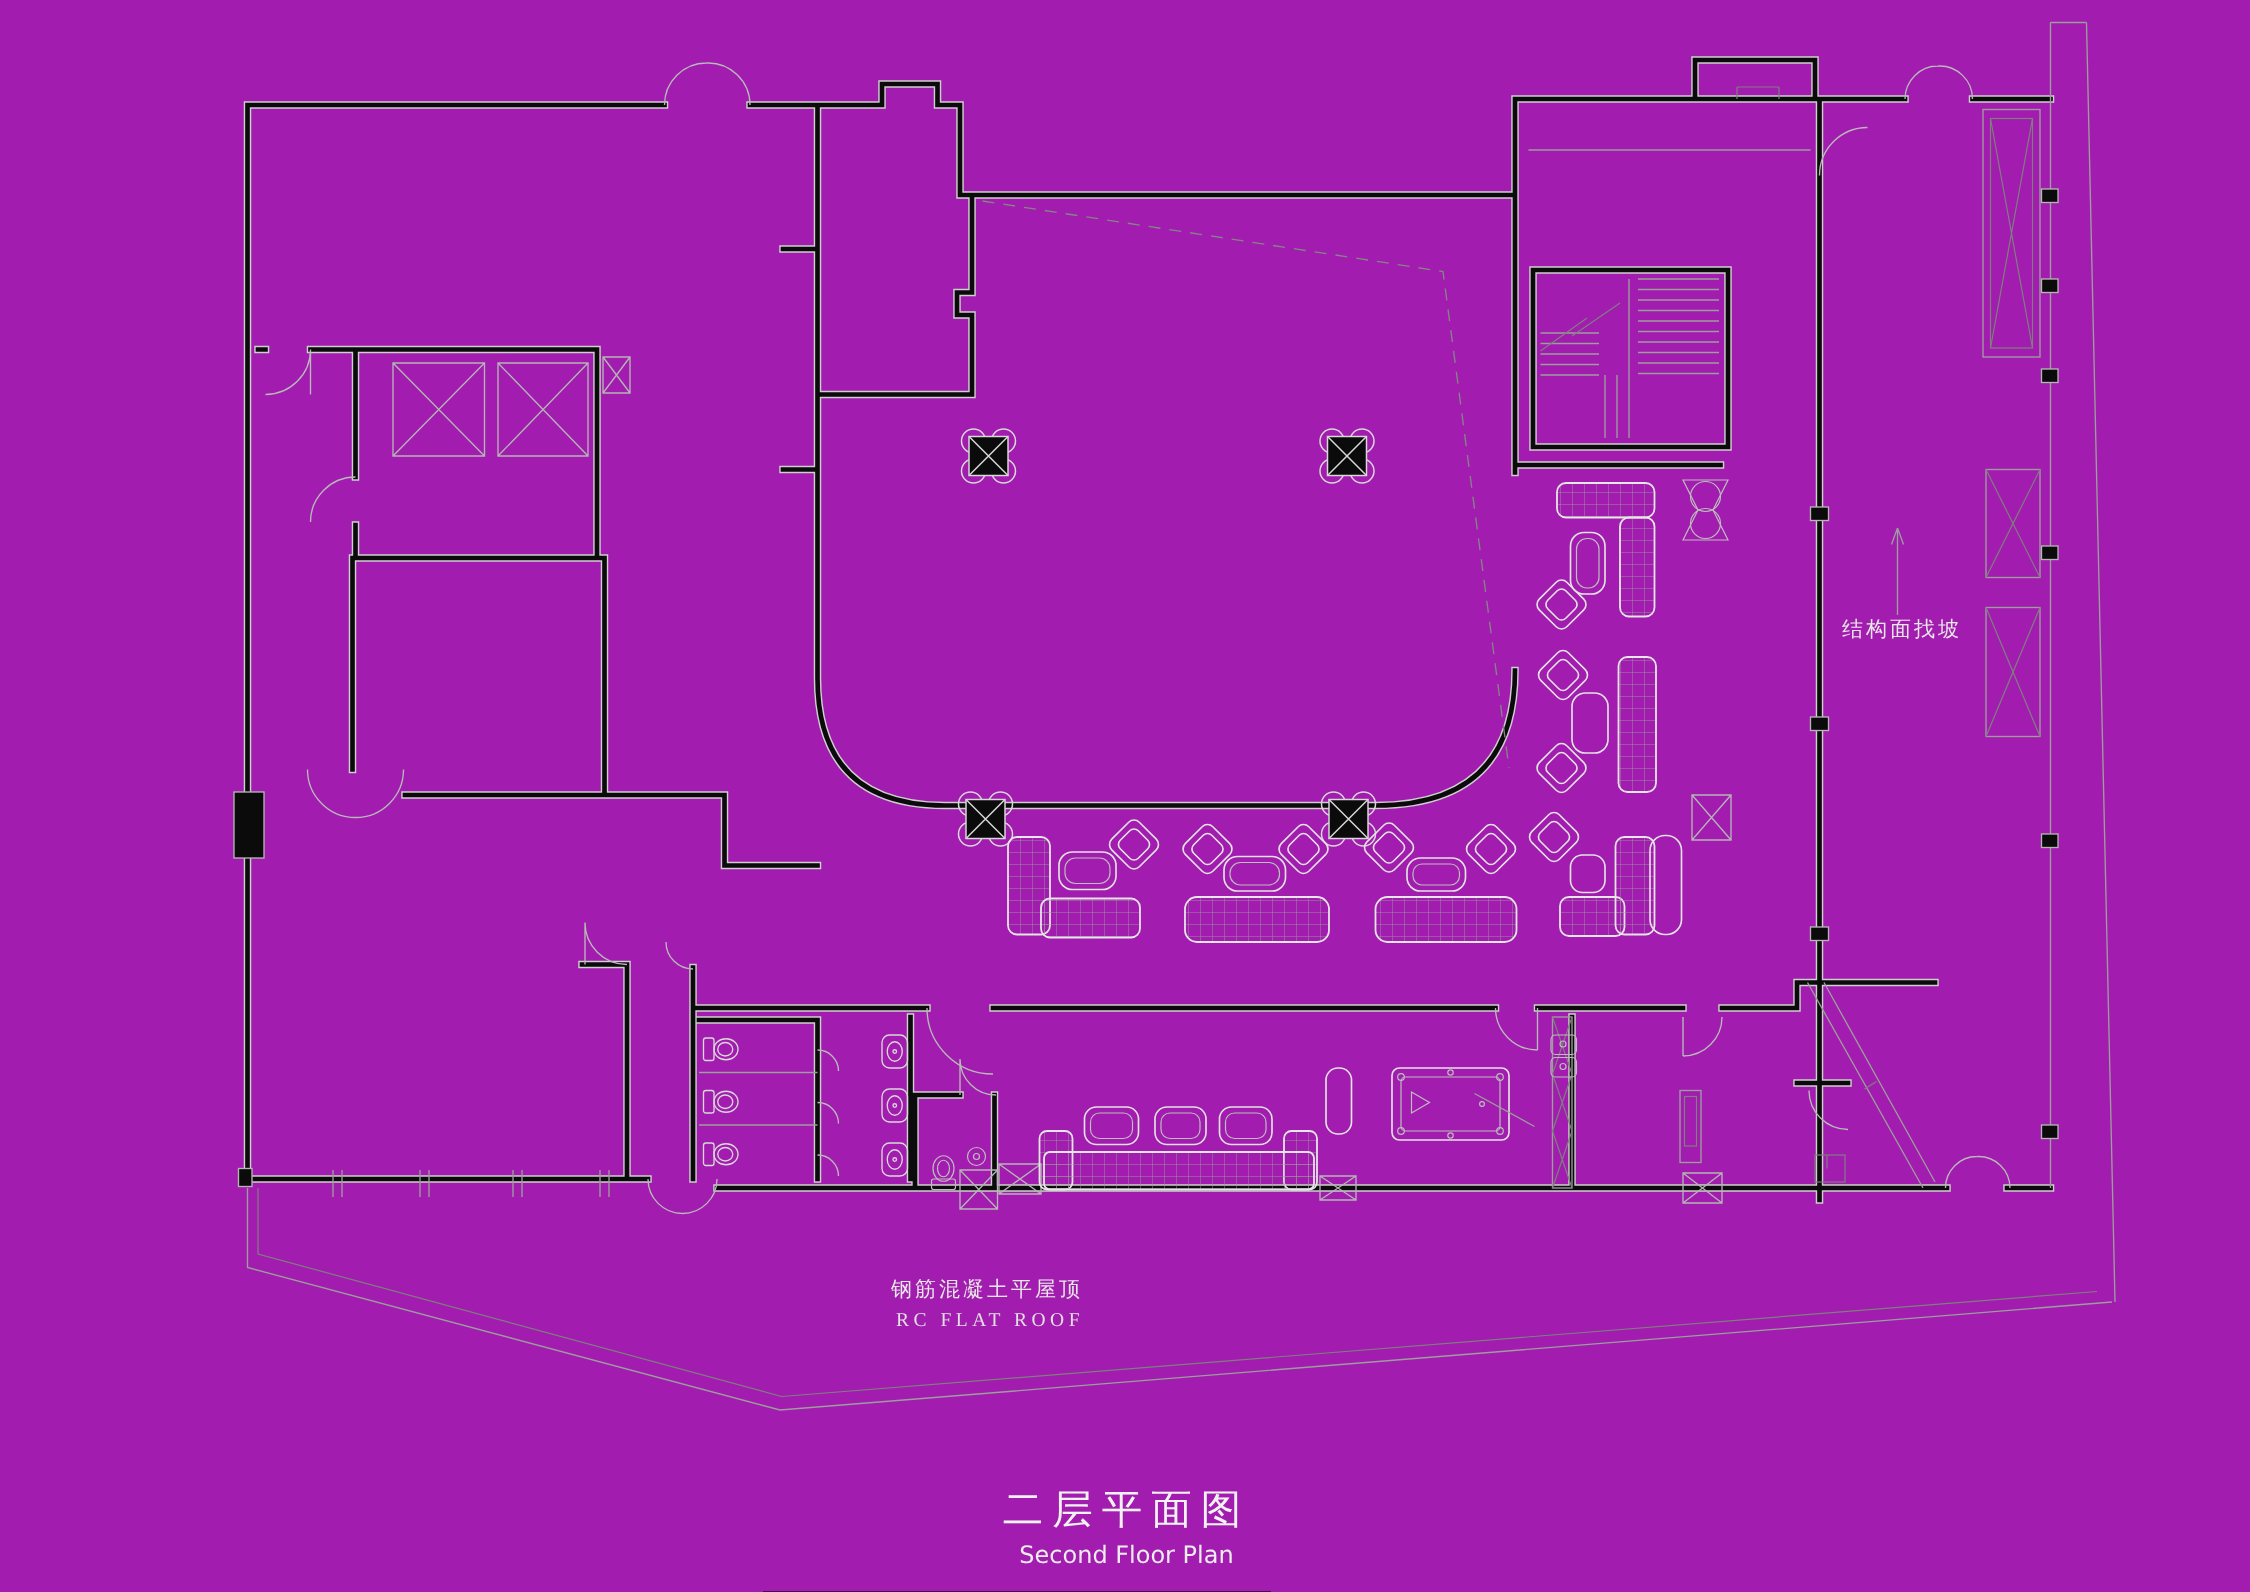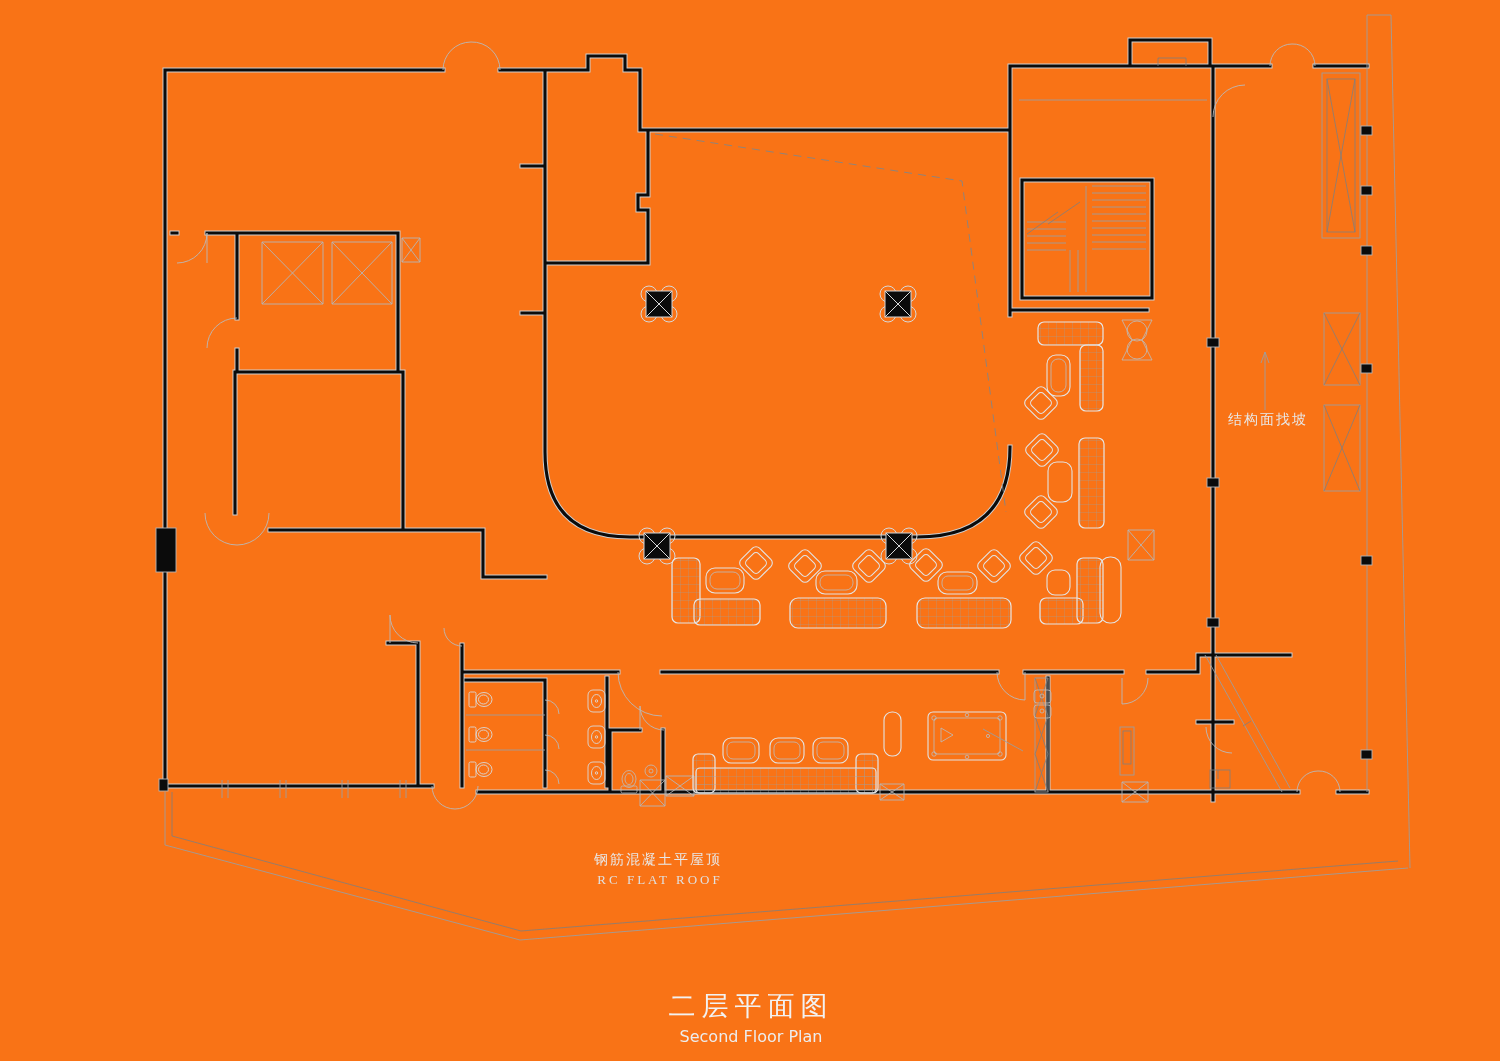--- a/index.html
+++ b/index.html
@@ -1,16 +1,16 @@
 <!DOCTYPE html>
 <html><head>
 <meta charset="utf-8">
 <style>
   html,body{margin:0;padding:0;background:#000;}
-  .page{width:1500px;height:1061px;background:#f97316;position:relative;overflow:hidden;
+  .page{width:1500px;height:1061px;background:#a21caf;position:relative;overflow:hidden;
         font-family:"Liberation Sans",sans-serif;}
   svg{display:block}
   
   .wall-o{fill:none;stroke:#cfcfcf;stroke-width:5;stroke-linecap:square;}
   .wall-i{fill:none;stroke:#0b0b0b;stroke-width:3.1;stroke-linecap:square;}
   .thin{fill:none;stroke:#9d9d9d;stroke-width:0.9;}
   .thin2{fill:none;stroke:#7f7f7f;stroke-width:0.8;}
   .door{fill:none;stroke:#b9b9b9;stroke-width:0.9;}
   .furn{fill:none;stroke:#e3e3e3;stroke-width:1.1;}
   .furn-thin{fill:none;stroke:#bdbdbd;stroke-width:0.8;}

